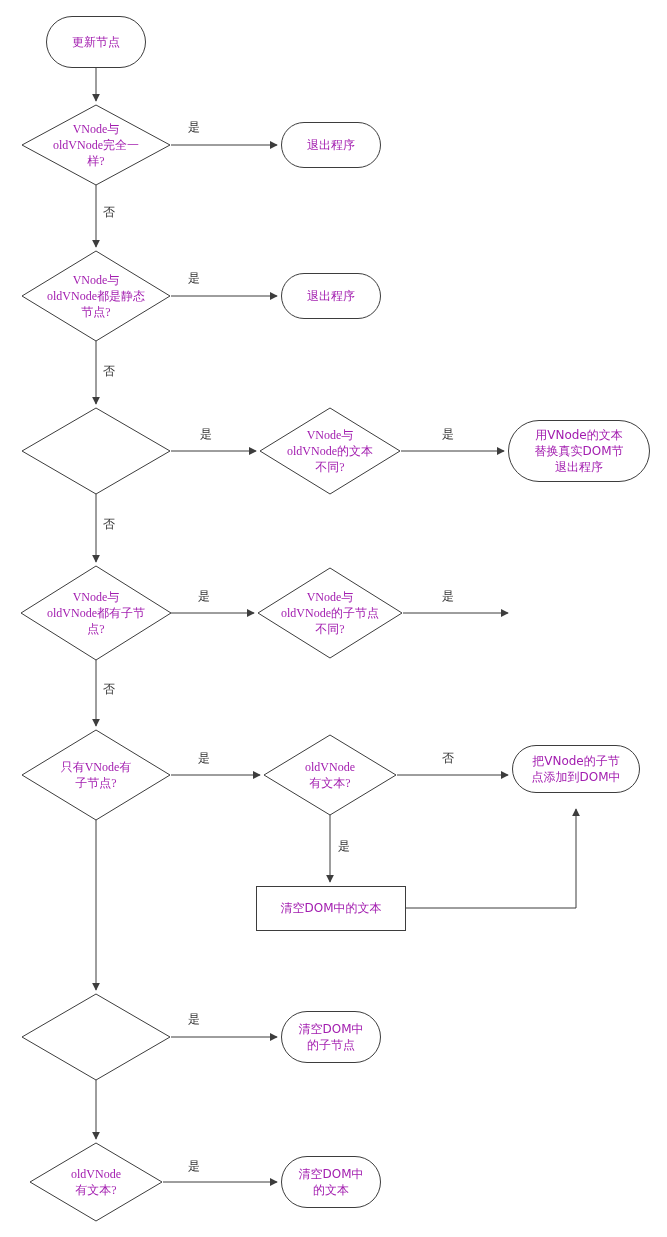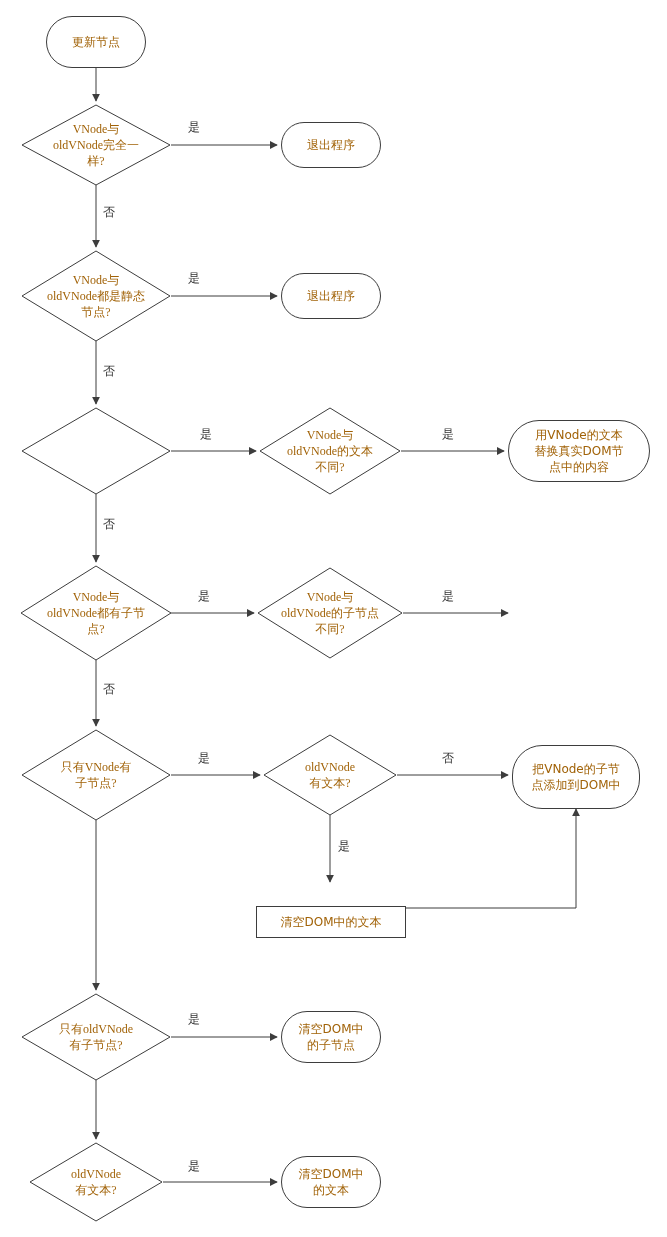--- a/index.html
+++ b/index.html
@@ -2,21 +2,21 @@
 <html><head>
 <meta charset="utf-8">
 <style>
   * { margin:0; padding:0; box-sizing:border-box; }
   html,body { background:#ffffff; }
   body { font-family:"DejaVu Sans","Liberation Sans",sans-serif; color:#333; }
   .canvas { position:relative; width:667px; height:1237px; background:#fff; overflow:hidden; }
   .layer { position:absolute; left:0; top:0; }
   .node {
     position:absolute; display:flex; align-items:center; justify-content:center;
-    text-align:center; font-size:12px; line-height:1.35; color:#a16207;
+    text-align:center; font-size:12px; line-height:1.35; color:#a21caf;
     white-space:pre-line; background:#fff;
   }
   .rounded { border:1px solid #3d3d3d; }
   .rect { border:1px solid #3d3d3d; }
   .dtext { background:transparent;font-family:Liberation Serif, serif; }
   .edge-label {
     position:absolute; font-size:12px; color:#333; line-height:16px;
     width:16px; height:16px; text-align:center;
   }
 </style>
@@ -62,24 +62,24 @@
     <line x1="171" y1="1037" x2="277" y2="1037" stroke="#3d3d3d" stroke-width="1" marker-end="url(#arrow)"></line>
     <line x1="96" y1="1080" x2="96" y2="1139" stroke="#3d3d3d" stroke-width="1" marker-end="url(#arrow)"></line>
     <line x1="163" y1="1182" x2="277" y2="1182" stroke="#3d3d3d" stroke-width="1" marker-end="url(#arrow)"></line>
   </svg>
 
   <div class="node rounded" style="left:46px;top:16px;width:100px;height:52px;border-radius:26px;">更新节点</div>
   <div class="node rounded" style="left:281px;top:122px;width:100px;height:46px;border-radius:23px;">退出程序</div>
   <div class="node rounded" style="left:281px;top:273px;width:100px;height:46px;border-radius:23px;">退出程序</div>
   <div class="node rounded" style="left:508px;top:420px;width:142px;height:62px;border-radius:31px;">用VNode的文本
 替换真实DOM节
-点中的内容</div>
-  <div class="node rounded" style="left:512px;top:745px;width:128px;height:64px;border-radius:30px;">把VNode的子节
+退出程序</div>
+  <div class="node rounded" style="left:512px;top:745px;width:128px;height:48px;border-radius:30px;">把VNode的子节
 点添加到DOM中</div>
-  <div class="node rect" style="left:256px;top:886px;width:150px;height:32px;margin-top:20px;">清空DOM中的文本</div>
+  <div class="node rect" style="left:256px;top:886px;width:150px;height:45px;">清空DOM中的文本</div>
   <div class="node rounded" style="left:281px;top:1011px;width:100px;height:52px;border-radius:26px;">清空DOM中
 的子节点</div>
   <div class="node rounded" style="left:281px;top:1156px;width:100px;height:52px;border-radius:26px;">清空DOM中
 的文本</div>
 
   <div class="node dtext" style="left:21px;top:113px;width:150px;height:64px;">VNode与
 oldVNode完全一
 样?</div>
   <div class="node dtext" style="left:21px;top:264px;width:150px;height:64px;">VNode与
 oldVNode都是静态
@@ -90,22 +90,20 @@
   <div class="node dtext" style="left:21px;top:581px;width:150px;height:64px;">VNode与
 oldVNode都有子节
 点?</div>
   <div class="node dtext" style="left:255px;top:581px;width:150px;height:64px;">VNode与
 oldVNode的子节点
 不同?</div>
   <div class="node dtext" style="left:21px;top:743px;width:150px;height:64px;text-align:center;">只有VNode有
 子节点?</div>
   <div class="node dtext" style="left:255px;top:743px;width:150px;height:64px;">oldVNode
 有文本?</div>
-  <div class="node dtext" style="left:21px;top:1005px;width:150px;height:64px;">只有oldVNode
-有子节点?</div>
   <div class="node dtext" style="left:21px;top:1150px;width:150px;height:64px;">oldVNode
 有文本?</div>
 
   <div class="edge-label" style="left:186px;top:119px;">是</div>
   <div class="edge-label" style="left:101px;top:204px;">否</div>
   <div class="edge-label" style="left:186px;top:270px;">是</div>
   <div class="edge-label" style="left:101px;top:363px;">否</div>
   <div class="edge-label" style="left:198px;top:426px;">是</div>
   <div class="edge-label" style="left:440px;top:426px;">是</div>
   <div class="edge-label" style="left:101px;top:516px;">否</div>

